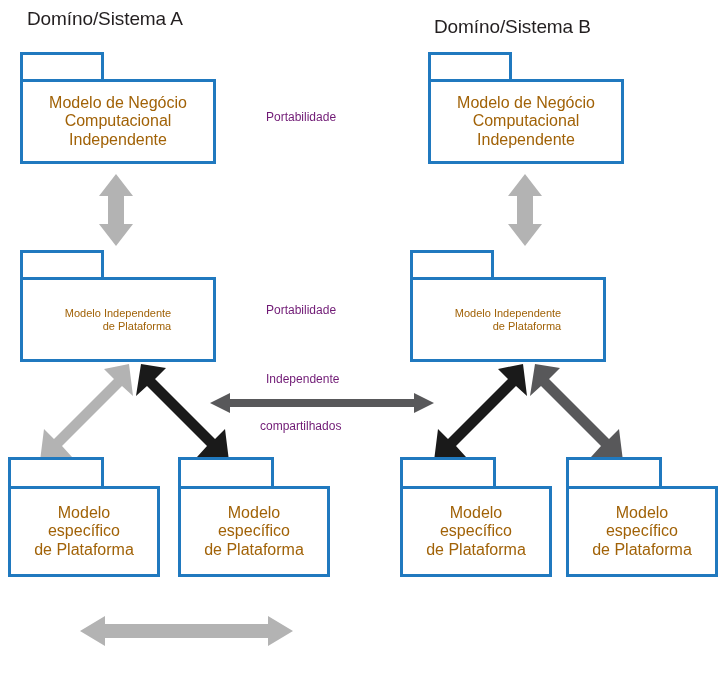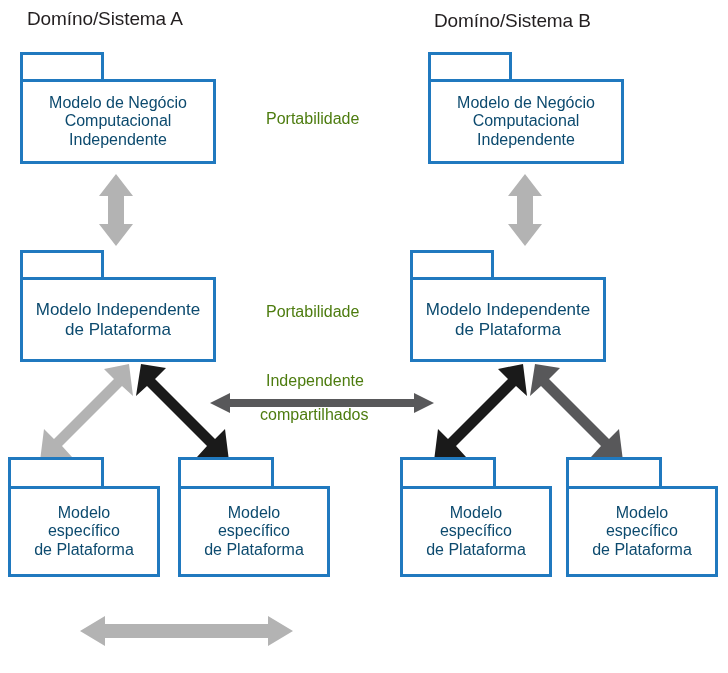--- a/index.html
+++ b/index.html
@@ -44,34 +44,35 @@
     left: 0;
     box-sizing: border-box;
     border: 3px solid #2079bf;
     background: #ffffff;
     display: flex;
     align-items: center;
     justify-content: center;
     text-align: center;
   }
   .pkg-label {
-    color: #0c4a6e;
+    color: #a16207;
     font-size: 16px;
     line-height: 1.16;
     padding: 0 6px;
     white-space: pre-line;
   }
   .pkg-label.small {
-    font-size: 17px;
+    font-size: 11px;
+    text-align: right;
   }
   
   .caption {
     position: absolute;
-    font-size: 16px;
-    color: #4d7c0f;
+    font-size: 12px;
+    color: #701a75;
     white-space: nowrap;
   }
   
   #arrows {
     position: absolute;
     left: 0;
     top: 0;
     width: 728px;
     height: 673px;
     pointer-events: none;
@@ -111,21 +112,21 @@
     <g>
       <polygon fill="#58585a" points="210,403 230,393 230,399 414,399 414,393 434,403 414,413 414,407 230,407 230,413"></polygon>
     </g>
 
     <g>
       <polygon fill="#b3b3b3" points="80,631 105,616 105,624 268,624 268,616 293,631 268,646 268,638 105,638 105,646"></polygon>
     </g>
   </svg>
 
   <div class="domain-title" style="left:27px; top:8px;">Domíno/Sistema A</div>
-  <div class="domain-title" style="left:434px; top:10px;">Domíno/Sistema B</div>
+  <div class="domain-title" style="left:434px; top:16px;">Domíno/Sistema B</div>
 
   <div class="pkg" style="left:20px; top:52px; width:196px; height:112px;">
     <div class="pkg-tab" style="width:84px; height:30px;"></div>
     <div class="pkg-body" style="top:27px; width:196px; height:85px;">
       <div class="pkg-label">Modelo de Negócio
 Computacional
 Independente</div>
     </div>
   </div>
 
@@ -152,21 +153,21 @@
     <div class="pkg-tab" style="width:84px; height:30px;"></div>
     <div class="pkg-body" style="top:27px; width:196px; height:85px;">
       <div class="pkg-label small">Modelo Independente
 de Plataforma</div>
     </div>
   </div>
 
   <div class="caption" style="left:266px; top:303px;">Portabilidade</div>
 
   <div class="caption" style="left:266px; top:372px;">Independente</div>
-  <div class="caption" style="left:260px; top:406px;">compartilhados</div>
+  <div class="caption" style="left:260px; top:419px;">compartilhados</div>
 
   <div class="pkg" style="left:8px; top:457px; width:152px; height:120px;">
     <div class="pkg-tab" style="width:96px; height:32px;"></div>
     <div class="pkg-body" style="top:29px; width:152px; height:91px;">
       <div class="pkg-label">Modelo
 específico
 de Plataforma</div>
     </div>
   </div>
 

